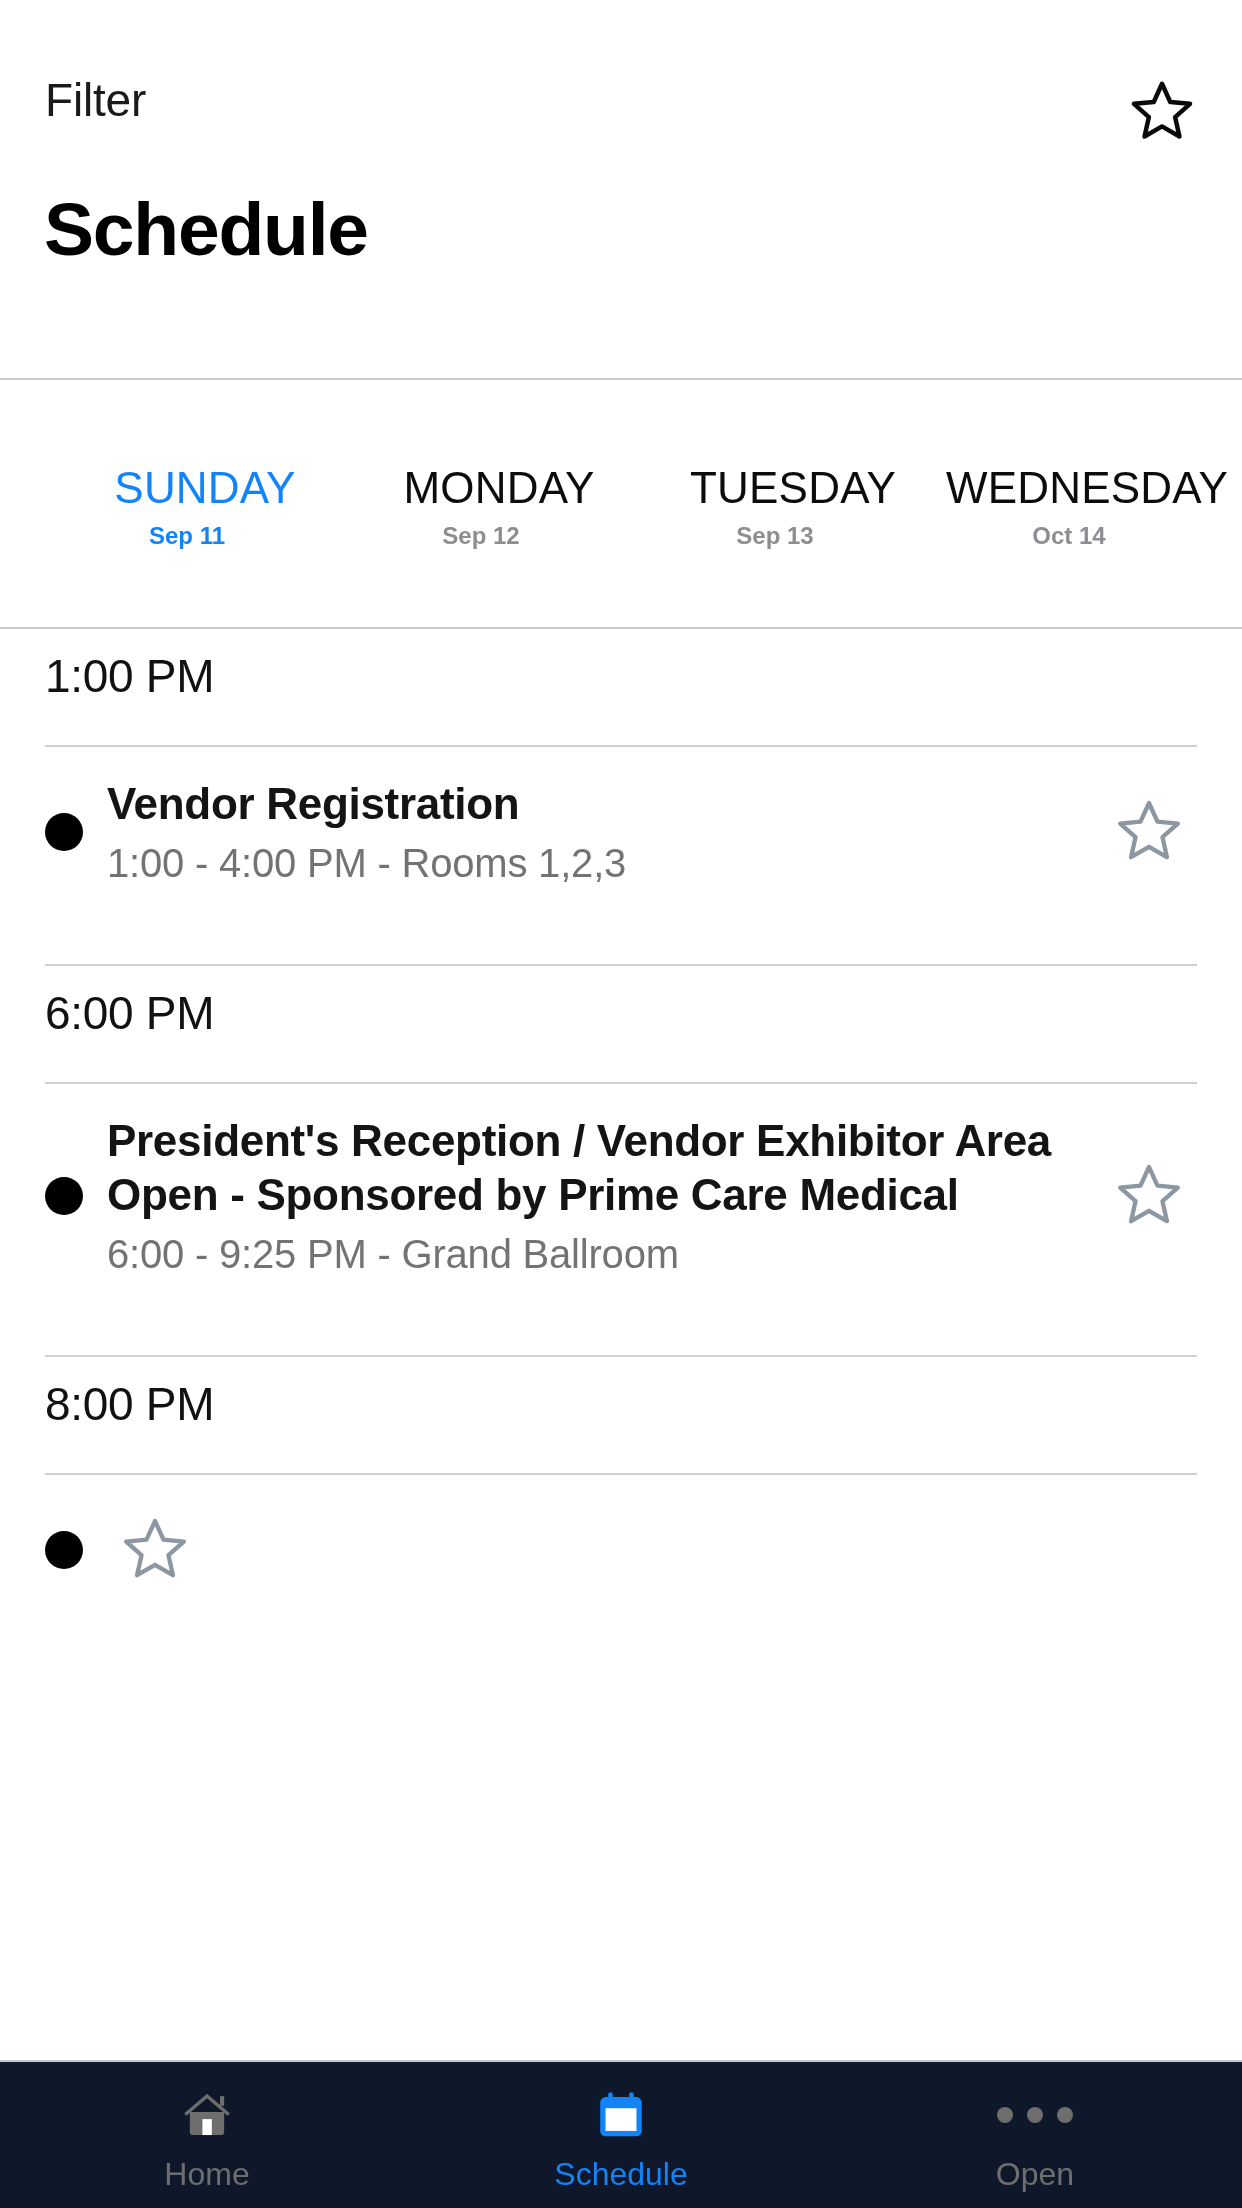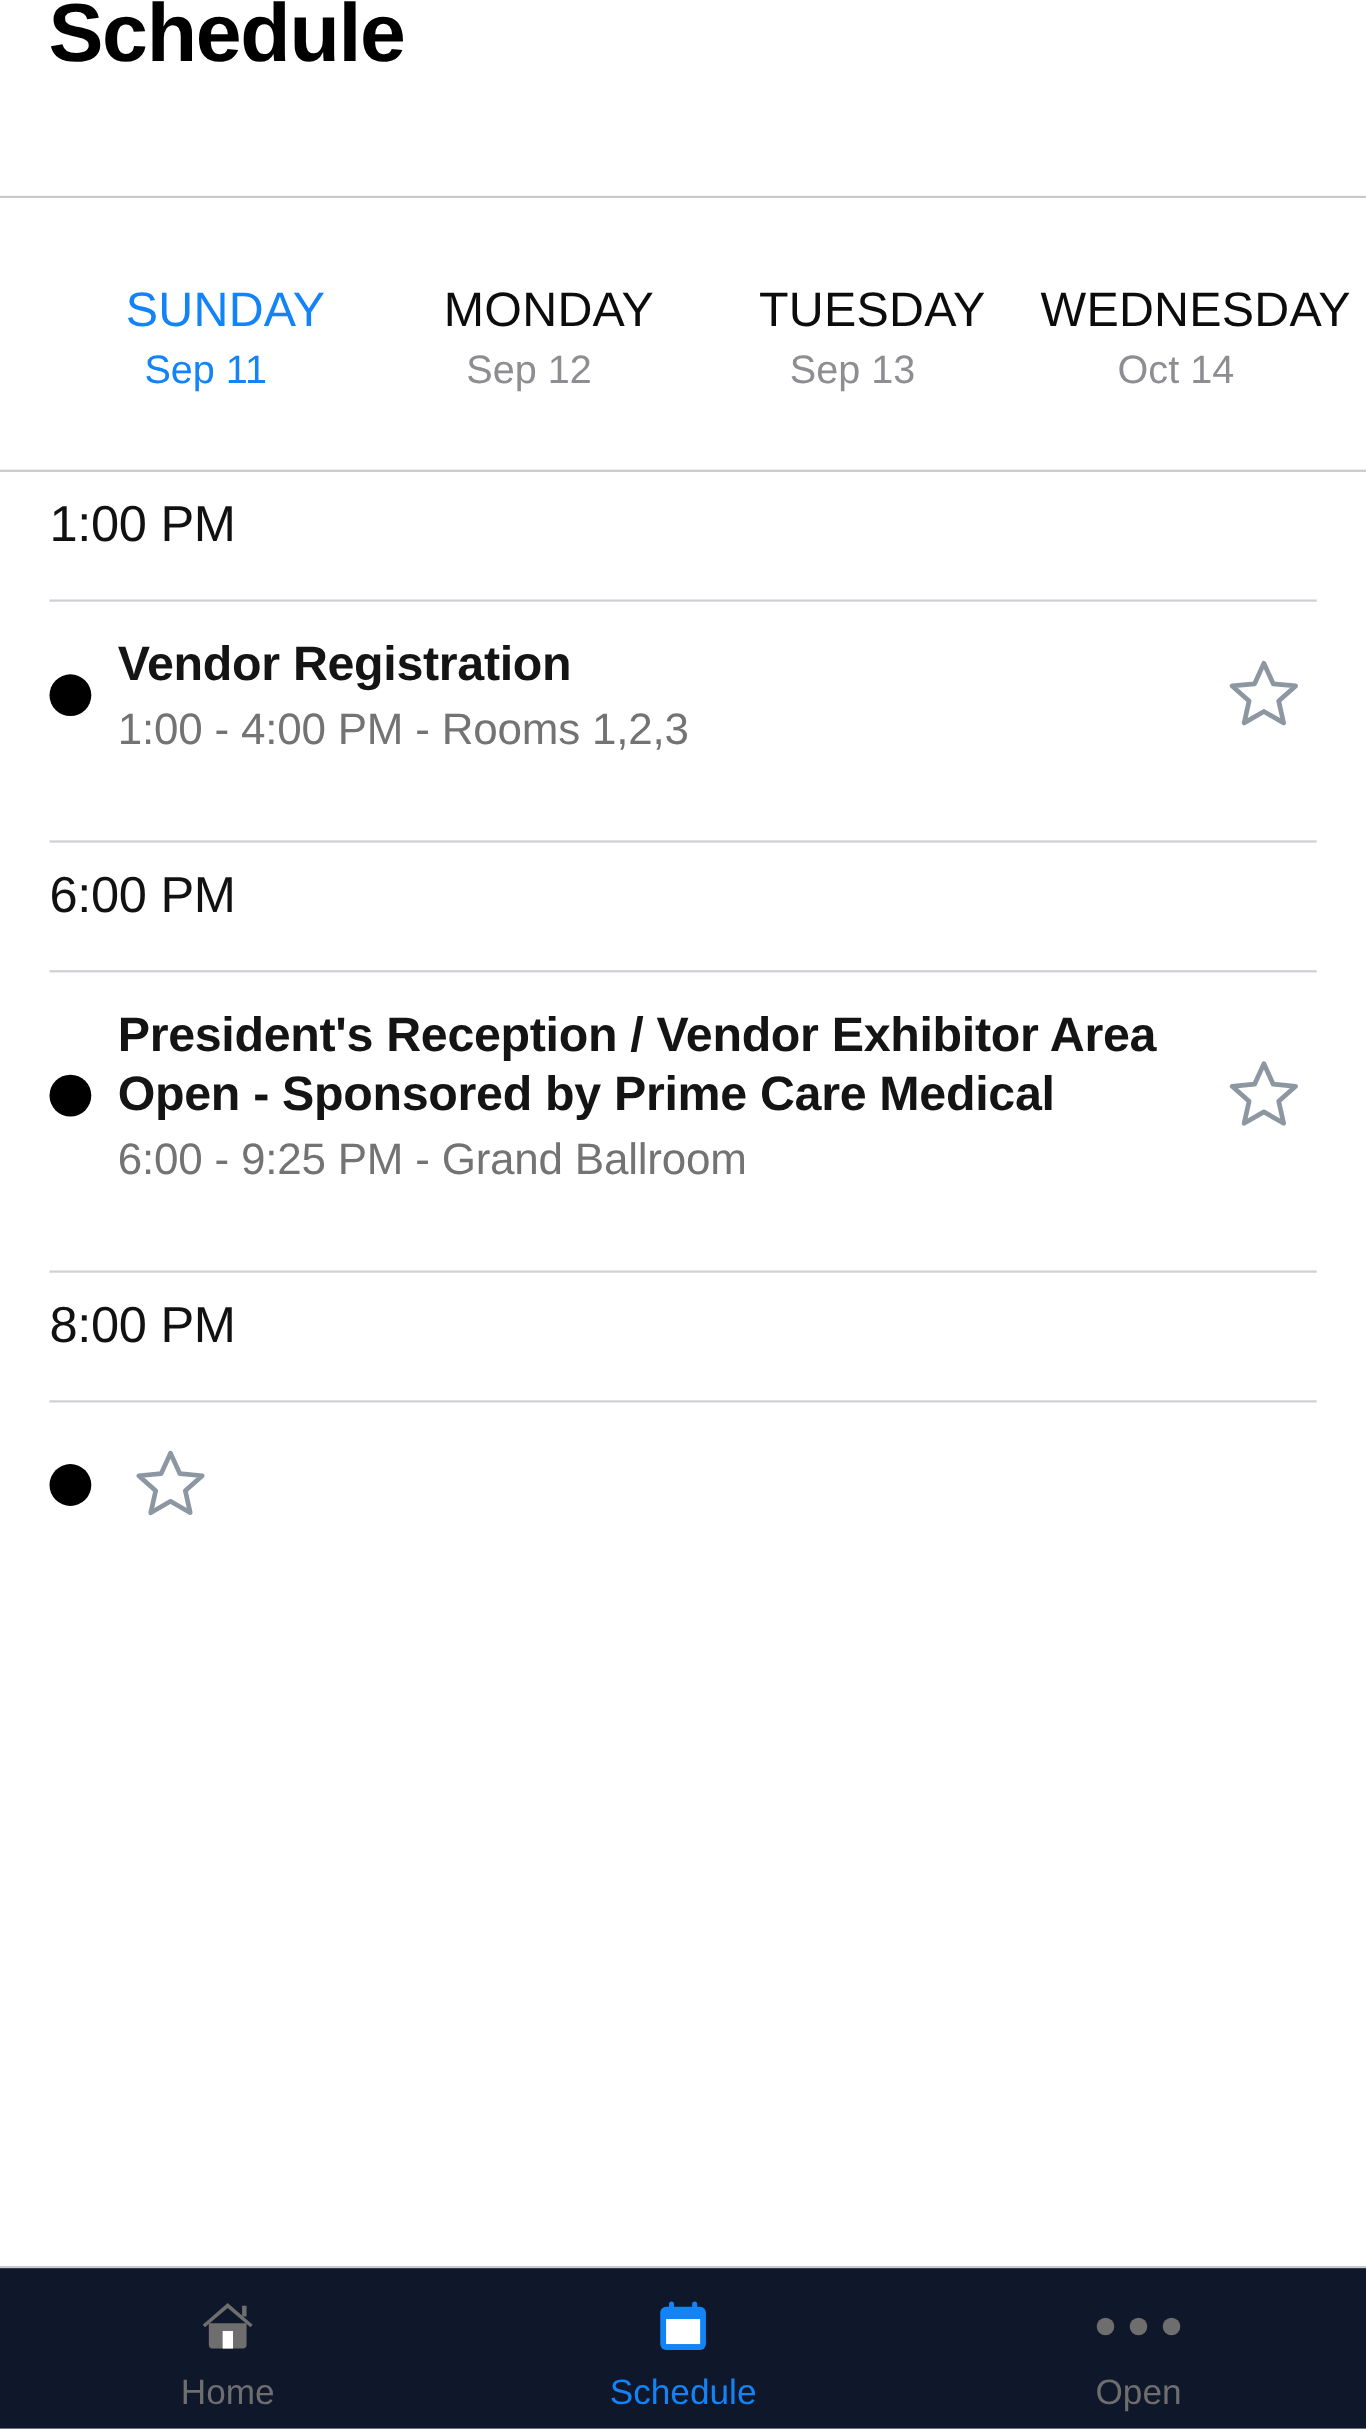--- a/index.html
+++ b/index.html
@@ -57,21 +57,21 @@
     text-align:center;
     display:flex; flex-direction:column; align-items:center; gap:14px;
     padding-top:6px;
   }
   .daytab .dname {
     font-size:44px; color:#0c0c0c; letter-spacing:0.2px; line-height:1;
     white-space:nowrap;
     margin-left:36px;
   }
   .daytab .ddate {
-    font-size:36px; color:#8d8d92; line-height:1; white-space:nowrap;
+    font-size:24px; color:#8d8d92; line-height:1; white-space:nowrap;font-weight:bold;
   }
   .daytab.active .dname, .daytab.active .ddate { color:#1284f7; }
 
   
   .list { flex:1 1 auto; overflow:hidden; }
   .time-head {
     padding:24px 45px 0 45px;
   }
   .time-head .tlabel {
     font-size:46px; color:#111; letter-spacing:-0.3px; line-height:1;
@@ -111,20 +111,28 @@
   .tab.active .tlbl { color:#1284f7; }
   .tab .ticon { height:58px; display:flex; align-items:center; justify-content:center; }
   .dots { display:flex; gap:14px; align-items:center; }
   .dots i { width:16px; height:16px; border-radius:50%; background:#6e6e6e; display:block; }
 </style>
 </head>
 <body>
 
 <div class="screen">
 
+  <div class="topbar">
+    <div class="filter-btn">Filter</div>
+    <div class="fav-top">
+      <svg width="72" height="72" viewBox="0 0 24 24">
+        <path d="M12 2.6l2.75 6.05 6.6.62-4.98 4.42 1.45 6.48L12 16.8l-5.82 3.37 1.45-6.48L2.65 9.27l6.6-.62z" fill="none" stroke="#0a0a0a" stroke-width="1.5" stroke-linejoin="round" stroke-linecap="round"></path>
+      </svg>
+    </div>
+  </div>
 
   <div class="title-wrap">
     <div class="big-title">Schedule</div>
   </div>
   <div class="hr-full"></div>
 
   <div class="daytabs">
     <div class="daytab active">
       <div class="dname">SUNDAY</div>
       <div class="ddate">Sep 11</div>

